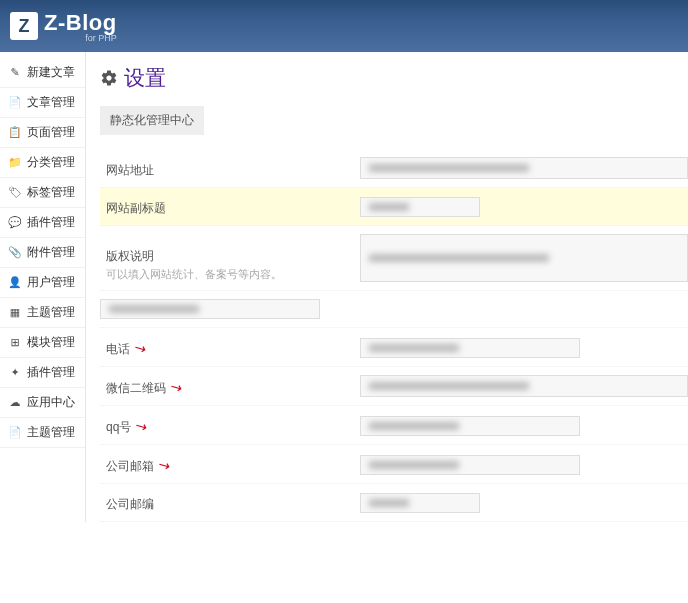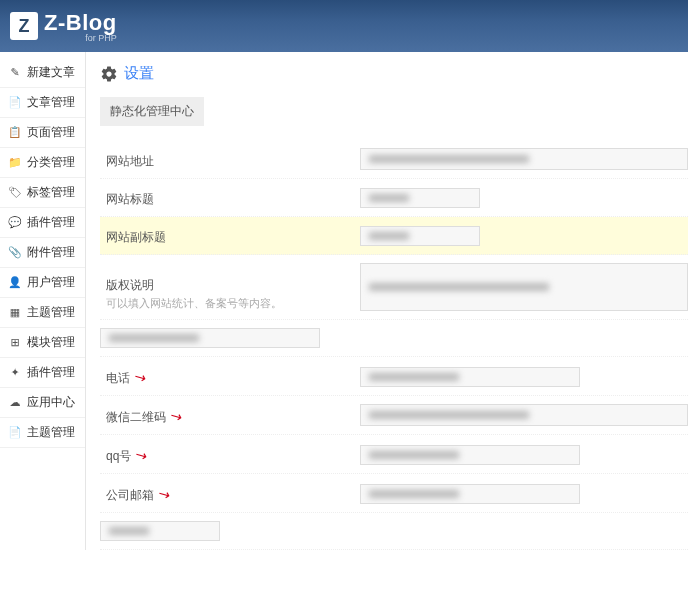--- a/index.html
+++ b/index.html
@@ -10,21 +10,21 @@
 .logo-text { color: #fff; font-size: 22px; font-weight: bold; letter-spacing: 0.5px; }
 .logo-sub { color: #c7d3e2; font-size: 9px; display: block; margin-top: -3px; text-align: right; }
 .container { display: flex; }
 .sidebar { width: 86px; background: #fff; border-right: 1px solid #e5e5e5; padding-top: 6px; }
 .sidebar-item { display: flex; align-items: center; padding: 6px 8px; color: #333; cursor: pointer; border-bottom: 1px solid #f0f0f0; }
 .sidebar-icon { width: 14px; height: 14px; margin-right: 5px; display: inline-flex; align-items: center; justify-content: center; font-size: 11px; color: #555; }
 .sidebar-label { font-size: 12px; }
 .main { flex: 1; padding: 12px 0 0 14px; }
 .page-title { display: flex; align-items: center; margin-bottom: 14px; }
 .gear-icon { width: 18px; height: 18px; margin-right: 6px; }
-.page-title h2 { font-size: 15px; font-weight: normal; color: #3b82f6; }
+.page-title h2 { font-size: 21px; font-weight: normal; color: #4c1d95; }
 .subbtn { display: inline-block; background: #eee; padding: 6px 10px; font-size: 12px; color: #555; margin-bottom: 14px; cursor: pointer; }
 .tabs { border-bottom: 1px solid #ddd; margin-bottom: 10px; }
 .tab { display: inline-block; padding: 6px 10px; font-size: 12px; color: #3a7bc8; cursor: pointer; margin-right: 8px; }
 .tab.active { color: #333; border-bottom: 2px solid #3a7bc8; font-weight: bold; }
 .form-row { display: flex; align-items: flex-end; border-bottom: 1px dotted #eee; padding: 8px 0; }
 .form-row.highlight { background: #fffddb; }
 .form-label { width: 260px; padding: 4px 0 0 6px; color: #555; font-size: 12px; position: relative; }
 .form-label .sub { display: block; color: #aaa; font-size: 11px; margin-top: 2px; }
 .arrow-mark { color: #d0021b; font-size: 14px; margin-left: 4px; display: inline-block; transform: rotate(-30deg); }
 .form-input { flex: 1; }
@@ -115,30 +115,20 @@
         <div class="form-row">
           <div class="form-label"><span>网站地址</span></div>
           <div class="form-input">
             <div class="blur-box ">
               <div class="blur-content">
                 <div class="blur-bar" style="width: 160px;"></div>
               </div>
             </div>
           </div>
         </div>
-        <div class="form-row">
-          <div class="form-label"><span>网站标题</span></div>
-          <div class="form-input">
-            <div class="blur-box small">
-              <div class="blur-content">
-                <div class="blur-bar" style="width: 40px;"></div>
-              </div>
-            </div>
-          </div>
-        </div>
         <div class="form-row highlight">
           <div class="form-label"><span>网站副标题</span></div>
           <div class="form-input">
             <div class="blur-box small">
               <div class="blur-content">
                 <div class="blur-bar" style="width: 40px;"></div>
               </div>
             </div>
           </div>
         </div>
@@ -195,20 +185,21 @@
           <div class="form-label"><span>公司邮箱</span><span class="arrow-mark">↘</span></div>
           <div class="form-input">
             <div class="blur-box med">
               <div class="blur-content">
                 <div class="blur-bar" style="width: 90px;"></div>
               </div>
             </div>
           </div>
         </div>
         <div class="form-row">
+          <div class="form-label"><span>公司邮编</span></div>
           <div class="form-input">
             <div class="blur-box small">
               <div class="blur-content">
                 <div class="blur-bar" style="width: 40px;"></div>
               </div>
             </div>
           </div>
         </div>
       </div>
   </div>

